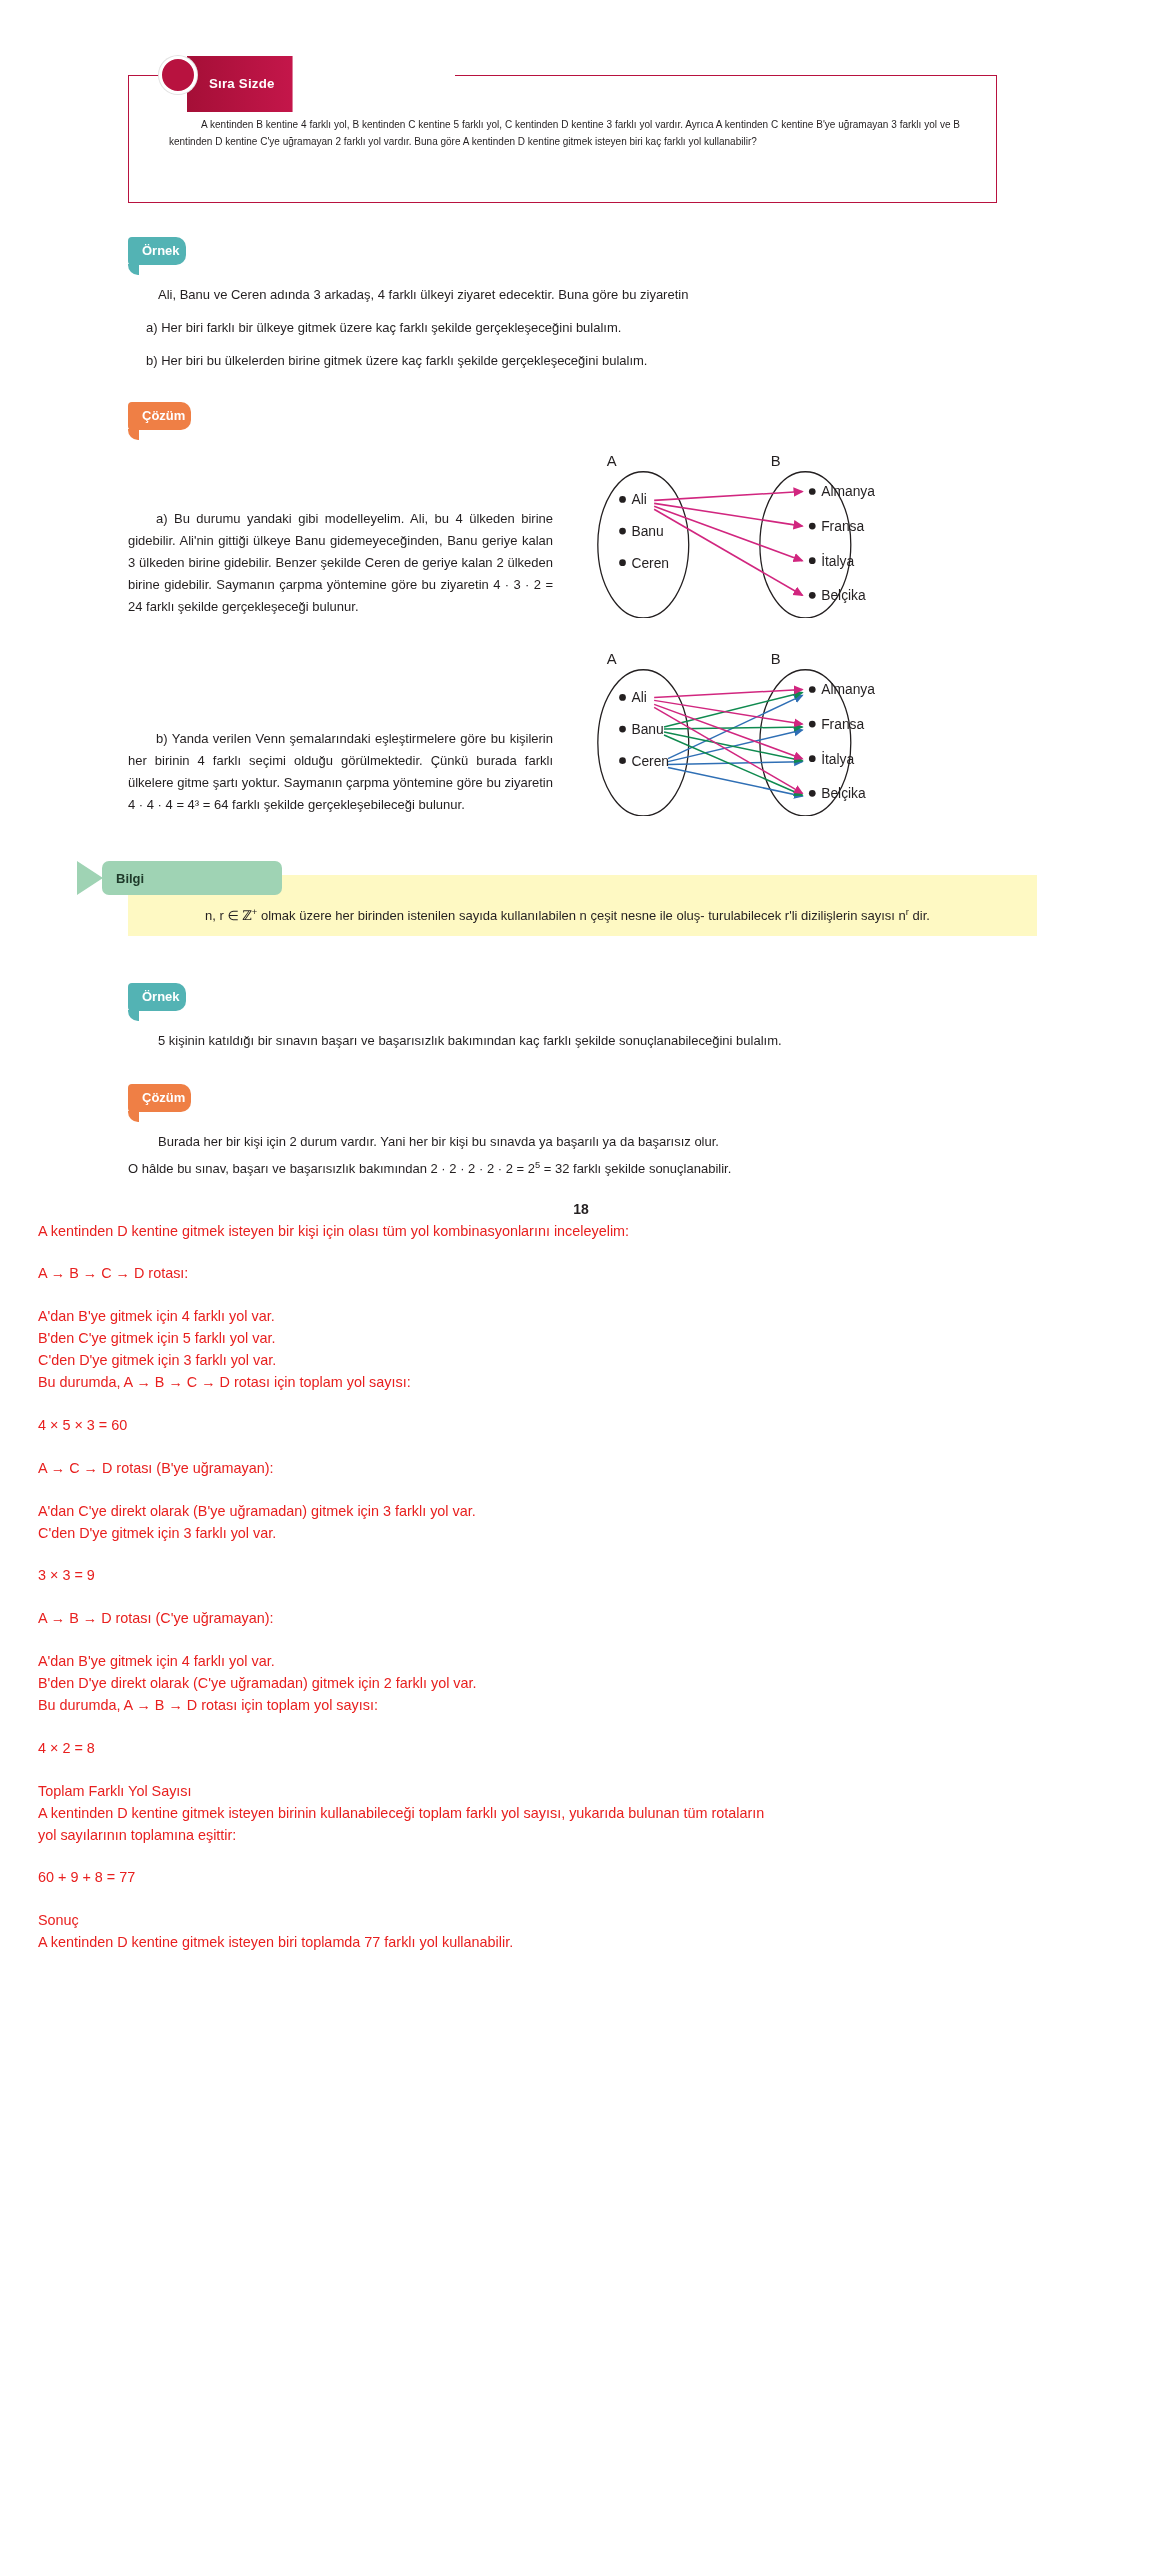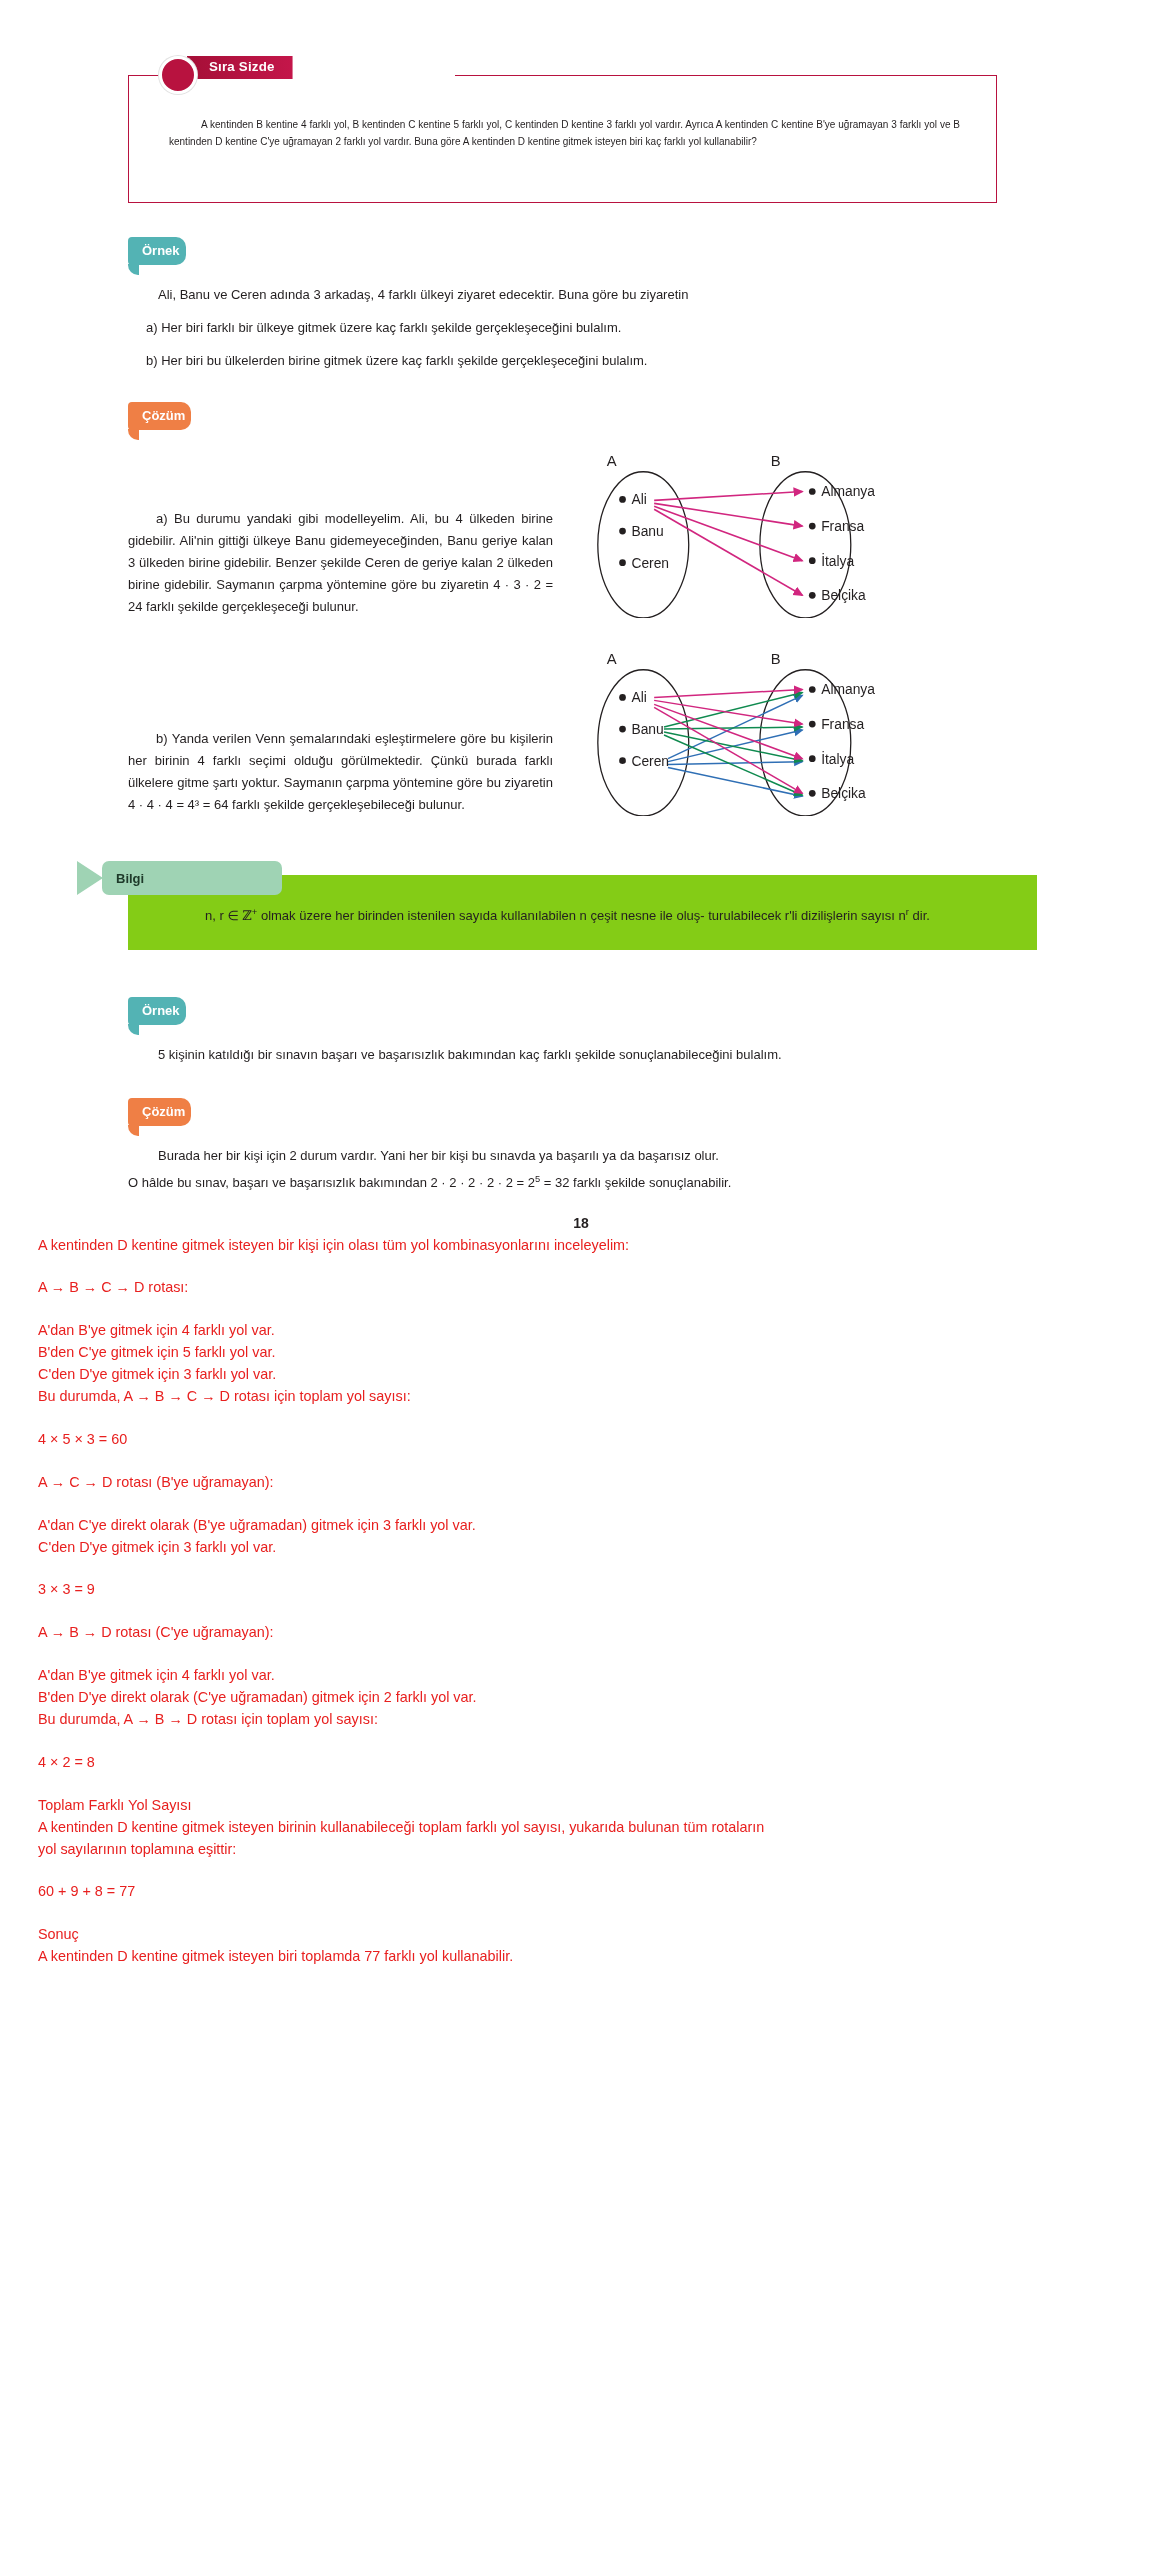--- a/index.html
+++ b/index.html
@@ -52,21 +52,21 @@
     background: linear-gradient(90deg, #a50f37 0%, #c4164a 100%);
     color: #fff;
     font-size: 13.3px;
     font-weight: bold;
     padding: 9px 18px 10px 22px;
     line-height: 1;
     letter-spacing: 0.2px;
     position: relative;
     z-index: 2;
     clip-path: polygon(0 0, 100% 0, 100% 100%, 0% 100%);
-    height: 23px;
+    height: 56px;
     display: flex;
     align-items: center;
   }
   .sirasizde-body {
     font-size: 10px;
     line-height: 1.72;
     color: #231f20;
     text-align: justify;
     text-indent: 32px;
     margin-top: 6px;
@@ -118,22 +118,22 @@
     line-height: 1.70;
     text-align: justify;
     color: #231f20;
   }
   .solrow .txt .ind { text-indent: 28px; display: block; }
   .solrow .fig { margin-left: 24px; flex: 0 0 auto; }
 
   
   .bilgi-wrap { margin-left: 128px; width: 909px; position: relative; }
   .bilgi-box {
-    background: #84cc16;
-    padding: 30px 30px 22px 47px;
+    background: #fef9c3;
+    padding: 30px 30px 8px 47px;
   }
   .bilgi-flag {
     position: absolute;
     left: -51px; top: -14px;
     display: flex; align-items: center;
     height: 34px;
     z-index: 2;
   }
   .bilgi-arrow {
     width: 0; height: 0;

